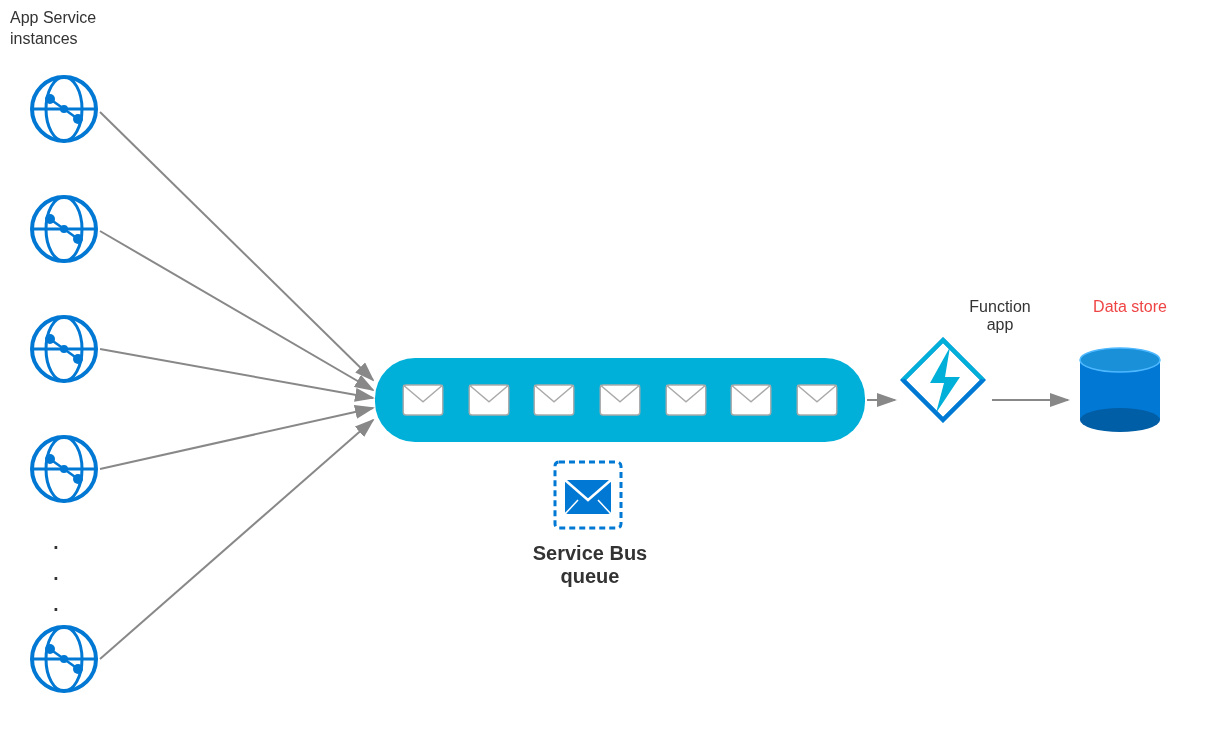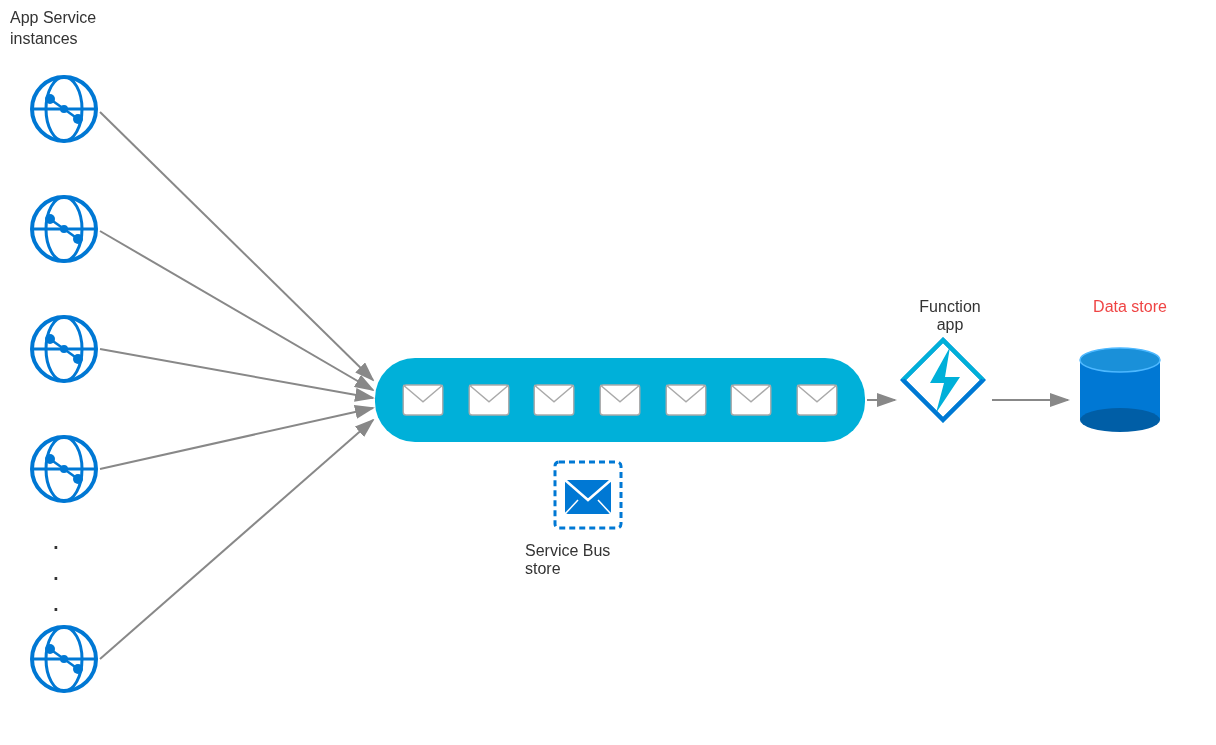--- a/index.html
+++ b/index.html
@@ -60,22 +60,24 @@
     
     .envelope {
       width: 44px;
       height: 32px;
       flex-shrink: 0;
     }
 
     
     .service-bus-label {
       position: absolute;
-      font-size: 16px;
-      color: #333;
+      font-size: 20px;
+      color: #333;
+      text-align: center;
+      font-weight: bold;
     }
 
     
     .function-label {
       position: absolute;
       font-size: 16px;
       color: #333;
       text-align: center;
     }
 
@@ -197,24 +199,24 @@
     <rect x="2" y="2" width="66" height="66" rx="4" fill="none" stroke="#0078d4" stroke-width="3" stroke-dasharray="6,4"></rect>
 
     <rect x="12" y="20" width="46" height="34" rx="3" fill="#0078d4"></rect>
     <polyline points="12,20 35,40 58,20" fill="none" stroke="white" stroke-width="2.5"></polyline>
     <line x1="12" y1="54" x2="25" y2="40" stroke="white" stroke-width="1.5"></line>
     <line x1="58" y1="54" x2="45" y2="40" stroke="white" stroke-width="1.5"></line>
   </svg>
 
   <div class="service-bus-label" style="left:525px; top:542px; width:130px;">
     <span>Service Bus</span><br>
-    <span>store</span>
-  </div>
-
-  <div class="function-label" style="left:900px; top:298px; width:100px;">
+    <span>queue</span>
+  </div>
+
+  <div class="function-label" style="left:950px; top:298px; width:100px;">
     <span>Function</span><br>
     <span>app</span>
   </div>
 
   <svg style="position:absolute; left:898px; top:335px; width:90px; height:90px;" viewBox="0 0 90 90">
 
     <polygon points="45,5 85,45 45,85 5,45" fill="none" stroke="#00b0d9" stroke-width="4"></polygon>
     <polygon points="45,5 85,45 45,85 5,45" fill="none" stroke="#0078d4" stroke-width="4"></polygon>
 
     <polygon points="52,12 32,48 46,48 38,78 62,42 47,42" fill="#00b0d9"></polygon>

